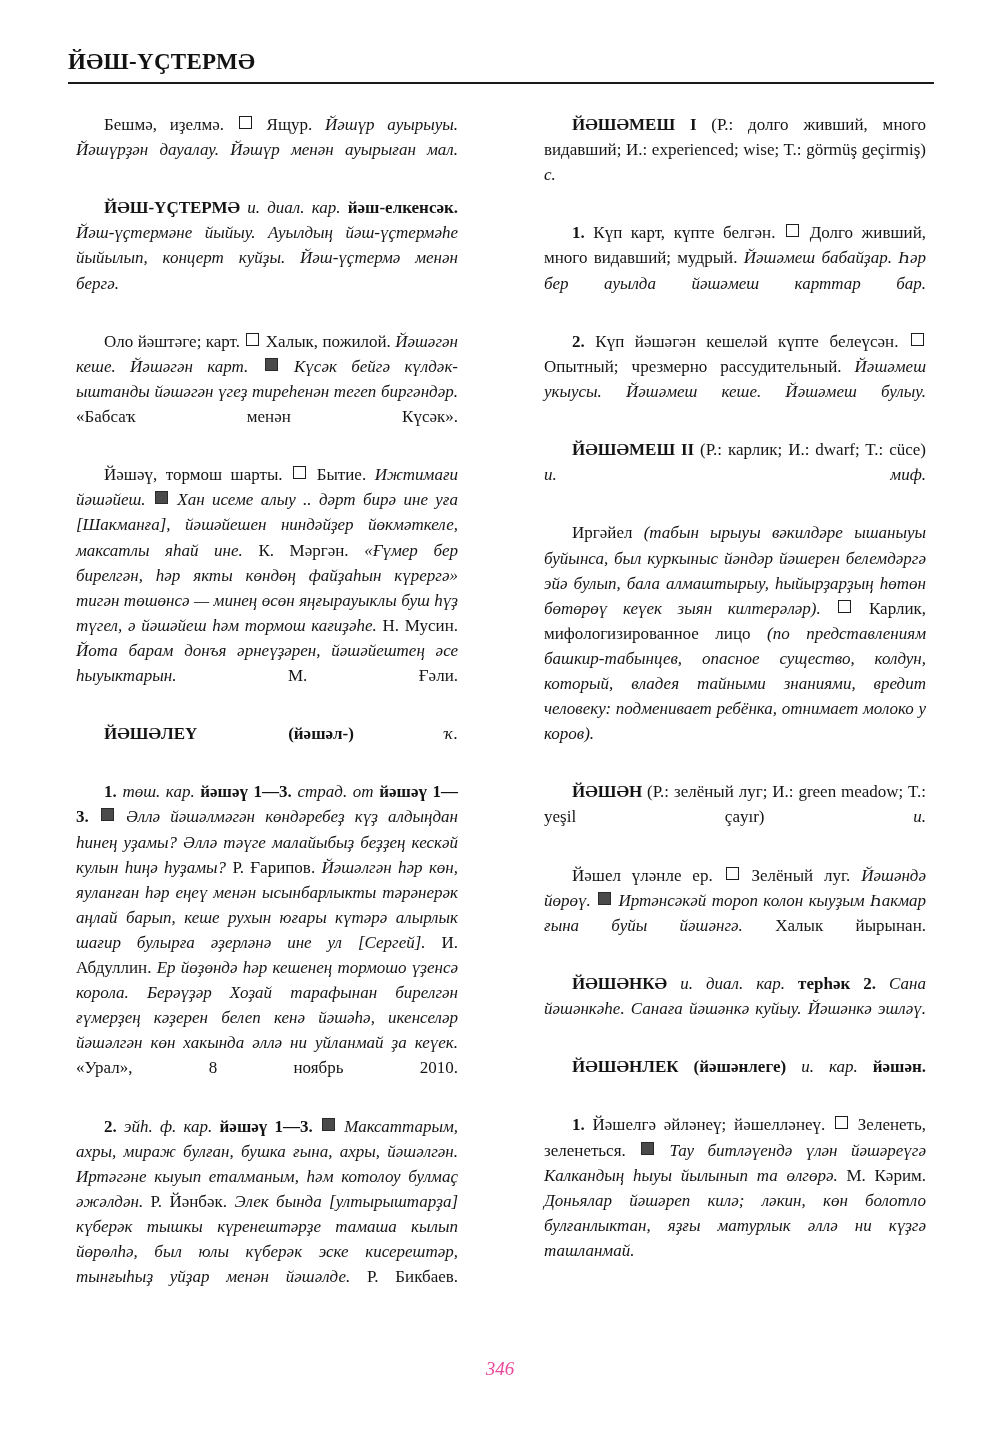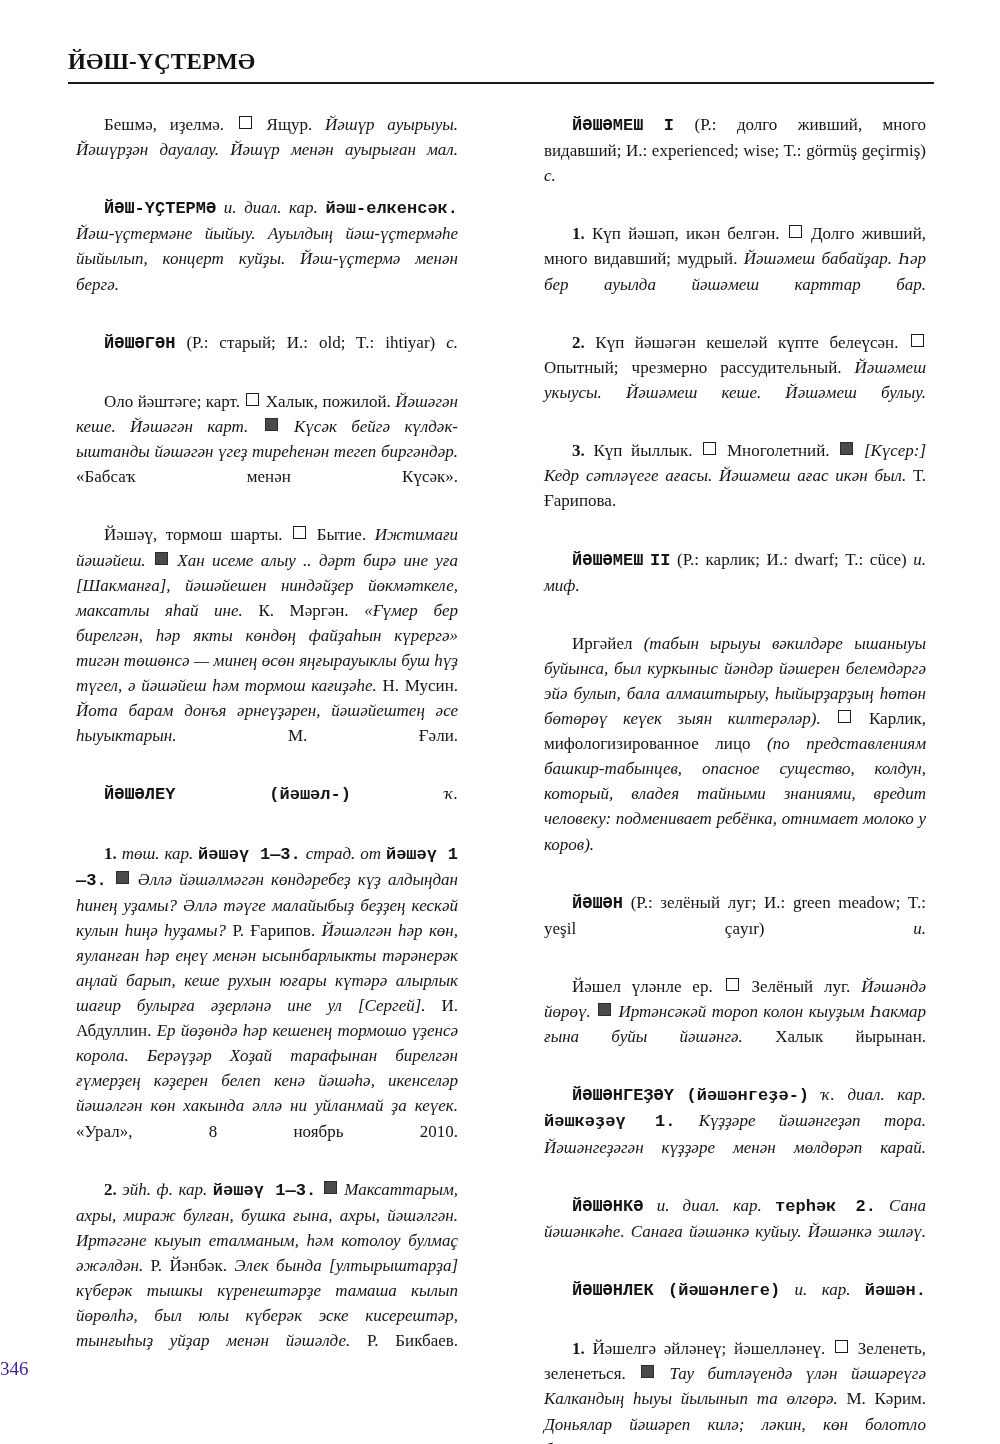--- a/index.html
+++ b/index.html
@@ -64,21 +64,20 @@
   }
   
   .col p::after {
     content: "";
     display: inline-block;
     width: 100%;
   }
   .hw {            
     font-weight: bold;
     font-style: normal;
-    font-family: Liberation Mono, monospace;
   }
   .it {            
     font-style: italic;
   }
   .rom {           
     font-style: normal;
   }
   .num {           
     font-weight: bold;
   }
@@ -96,68 +95,66 @@
   .mk-fill {
     background: #4a4a4a;
     border: 1px solid #2a2a2a;
   }
   
   .folio {
     position: absolute;
     left: 0;
     top: 1358px;
     width: 1000px;
-    text-align: left;
+    text-align: center;
     font-size: 19px;
-    color: #4c1d95;
+    color: #ec4899;
+    font-style: italic;
   }
 </style>
 </head>
 <body>
 
 <div class="page">
 
   <div class="runhead">
     <div class="runhead-title">ЙӘШ-ҮҪТЕРМӘ</div>
     <div class="runhead-rule"></div>
   </div>
 
   <div class="columns">
 
     <div class="col">
 
       <p class="ind"><span class="rom">Бешмә, иҙелмә.</span> <span class="mk-open"></span> <span class="rom">Ящур.</span> <span class="it">Йәшүр ауырыуы. Йәшүрҙән дауалау. Йәшүр менән ауырыған мал.</span></p>
 
       <p class="ind"><span class="hw">ЙӘШ-ҮҪТЕРМӘ</span> <span class="it">и. диал. кар.</span> <span class="hw">йәш-елкенсәк.</span> <span class="it">Йәш-үҫтермәне йыйыу. Ауылдың йәш-үҫтермәһе йыйылып, концерт куйҙы. Йәш-үҫтермә менән бергә.</span></p>
 
-      <p class="ind"><span class="hw">ЙӘШӘГӘН</span> <span class="rom">(Р.: старый;  И.: old;  T.: ihtiyar)</span> <span class="it">с.</span></p>
       <p class="ind"><span class="rom">Оло йәштәге; карт.</span> <span class="mk-open"></span> <span class="rom">Халык, пожилой.</span> <span class="it">Йәшәгән кеше. Йәшәгән карт.</span> <span class="mk-fill"></span> <span class="it">Күсәк бейгә күлдәк-ыштанды йәшәгән үгеҙ тиреһенән тегеп биргәндәр.</span> <span class="rom">«Бабсаҡ менән Күсәк».</span></p>
 
       <p class="ind"><span class="rom">Йәшәү, тормош шарты.</span> <span class="mk-open"></span> <span class="rom">Бытие.</span> <span class="it">Ижтимағи йәшәйеш.</span> <span class="mk-fill"></span> <span class="it">Хан исеме алыу .. дәрт бирә ине уға [Шакманға], йәшәйешен ниндәйҙер йөкмәткеле, максатлы яһай ине.</span> <span class="rom">К. Мәргән.</span> <span class="it">«Ғүмер бер бирелгән, һәр якты көндөң файҙаһын күрергә» тигән төшөнсә — минең өсөн яңғырауыклы буш һүҙ түгел, ә йәшәйеш һәм тормош кағиҙәһе.</span> <span class="rom">Н. Мусин.</span> <span class="it">Йота барам донъя әрнеүҙәрен, йәшәйештең әсе һыуыктарын.</span> <span class="rom">М. Ғәли.</span></p>
 
       <p class="ind"><span class="hw">ЙӘШӘЛЕҮ</span> <span class="hw">(йәшәл-)</span> <span class="it">ҡ.</span></p>
       <p class="ind"><span class="num">1.</span> <span class="it">төш. кар.</span> <span class="hw">йәшәү 1—3.</span> <span class="it">страд. от</span> <span class="hw">йәшәү 1—3.</span> <span class="mk-fill"></span> <span class="it">Әллә йәшәлмәгән көндәребеҙ күҙ алдыңдан һинең уҙамы? Әллә тәүге малайыбыҙ беҙҙең кескәй кулын һиңә һуҙамы?</span> <span class="rom">Р. Ғарипов.</span> <span class="it">Йәшәлгән һәр көн, яуланған һәр еңеү менән ысынбарлыкты тәрәнерәк аңлай барып, кеше рухын юғары күтәрә алырлык шағир булырға әҙерләнә ине ул [Сергей].</span> <span class="rom">И. Абдуллин.</span> <span class="it">Ер йөҙөндә һәр кешенең тормошо үҙенсә корола. Берәүҙәр Хоҙай тарафынан бирелгән ғүмерҙең кәҙерен белеп кенә йәшәһә, икенселәр йәшәлгән көн хакында әллә ни уйланмай ҙа кеүек.</span> <span class="rom">«Урал», 8 ноябрь 2010.</span></p>
       <p class="ind"><span class="num">2.</span> <span class="it">эйһ. ф. кар.</span> <span class="hw">йәшәү 1—3.</span> <span class="mk-fill"></span> <span class="it">Максаттарым, ахры, мираж булған, бушка ғына, ахры, йәшәлгән. Иртәгәне кыуып еталманым, һәм котолоу булмаҫ әжәлдән.</span> <span class="rom">Р. Йәнбәк.</span> <span class="it">Элек бында [ултырыштарҙа] күберәк тышкы күренештәрҙе тамаша кылып йөрөлһә, был юлы күберәк эске кисерештәр, тынғыһыҙ уйҙар менән йәшәлде.</span> <span class="rom">Р. Бикбаев.</span></p>
 
     </div>
 
     <div class="col">
 
       <p class="ind"><span class="hw">ЙӘШӘМЕШ</span> <span class="hw">I</span> <span class="rom">(Р.: долго живший, много видавший;  И.: experienced; wise;  T.: görmüş geçirmiş)</span> <span class="it">с.</span></p>
-      <p class="ind"><span class="num">1.</span> <span class="rom">Күп йәшәп, икән белгән.</span> <span class="mk-open"></span> <span class="rom">Долго живший, много видавший; мудрый.</span> <span class="it">Йәшәмеш бабайҙар. Һәр бер ауылда йәшәмеш карттар бар.</span></p>
+      <p class="ind"><span class="num">1.</span> <span class="rom">Күп карт, күпте белгән.</span> <span class="mk-open"></span> <span class="rom">Долго живший, много видавший; мудрый.</span> <span class="it">Йәшәмеш бабайҙар. Һәр бер ауылда йәшәмеш карттар бар.</span></p>
       <p class="ind"><span class="num">2.</span> <span class="rom">Күп йәшәгән кешеләй күпте белеүсән.</span> <span class="mk-open"></span> <span class="rom">Опытный; чрезмерно рассудительный.</span> <span class="it">Йәшәмеш укыусы. Йәшәмеш кеше. Йәшәмеш булыу.</span></p>
-      <p class="ind"><span class="num">3.</span> <span class="rom">Күп йыллык.</span> <span class="mk-open"></span> <span class="rom">Многолетний.</span> <span class="mk-fill"></span> <span class="it">[Күсер:] Кедр сәтләүеге ағасы. Йәшәмеш ағас икән был.</span> <span class="rom">Т. Ғарипова.</span></p>
 
       <p class="ind"><span class="hw">ЙӘШӘМЕШ</span> <span class="hw">II</span> <span class="rom">(Р.: карлик;  И.: dwarf; T.: cüce)</span> <span class="it">и. миф.</span></p>
       <p class="ind"><span class="rom">Иргәйел</span> <span class="it">(табын ырыуы вәкилдәре ышаныуы буйынса, был куркыныс йәндәр йәшерен белемдәргә эйә булып, бала алмаштырыу, һыйырҙарҙың һөтөн бөтөрөү кеүек зыян килтерәләр).</span> <span class="mk-open"></span> <span class="rom">Карлик, мифологизированное лицо</span> <span class="it">(по представлениям башкир-табынцев, опасное существо, колдун, который, владея тайными знаниями, вредит человеку: подменивает ребёнка, отнимает молоко у коров).</span></p>
 
       <p class="ind"><span class="hw">ЙӘШӘН</span> <span class="rom">(Р.: зелёный луг; И.: green meadow; T.: yeşil çayır)</span> <span class="it">и.</span></p>
       <p class="ind"><span class="rom">Йәшел үләнле ер.</span> <span class="mk-open"></span> <span class="rom">Зелёный луг.</span> <span class="it">Йәшәндә йөрөү.</span> <span class="mk-fill"></span> <span class="it">Иртәнсәкәй тороп колон кыуҙым Һакмар ғына буйы йәшәнгә.</span> <span class="rom">Халык йырынан.</span></p>
 
-      <p class="ind"><span class="hw">ЙӘШӘНГЕҘӘҮ</span> <span class="hw">(йәшәнгеҙә-)</span> <span class="it">ҡ. диал. кар.</span> <span class="hw">йәшкәҙәү 1.</span> <span class="it">Күҙҙәре йәшәнгеҙәп тора. Йәшәнгеҙәгән күҙҙәре менән мөлдөрәп карай.</span></p>
 
       <p class="ind"><span class="hw">ЙӘШӘНКӘ</span> <span class="it">и. диал. кар.</span> <span class="hw">тepһәк 2.</span> <span class="it">Сана йәшәнкәһе. Санаға йәшәнкә куйыу. Йәшәнкә эшләү.</span></p>
 
       <p class="ind"><span class="hw">ЙӘШӘНЛЕК</span> <span class="hw">(йәшәнлеге)</span> <span class="it">и. кар.</span> <span class="hw">йәшән.</span></p>
 
       <p class="ind"><span class="num">1.</span> <span class="rom">Йәшелгә әйләнеү; йәшелләнеү.</span> <span class="mk-open"></span> <span class="rom">Зеленеть, зеленеться.</span> <span class="mk-fill"></span> <span class="it">Тау битләүендә үлән йәшәреүгә Калкандың һыуы йылынып та өлгөрә.</span> <span class="rom">М. Кәрим.</span> <span class="it">Доньялар йәшәреп килә; ләкин, көн болотло булғанлыктан, яҙғы матурлык әллә ни күҙгә ташланмай.</span> </p>
 
     </div>
   </div>
 

